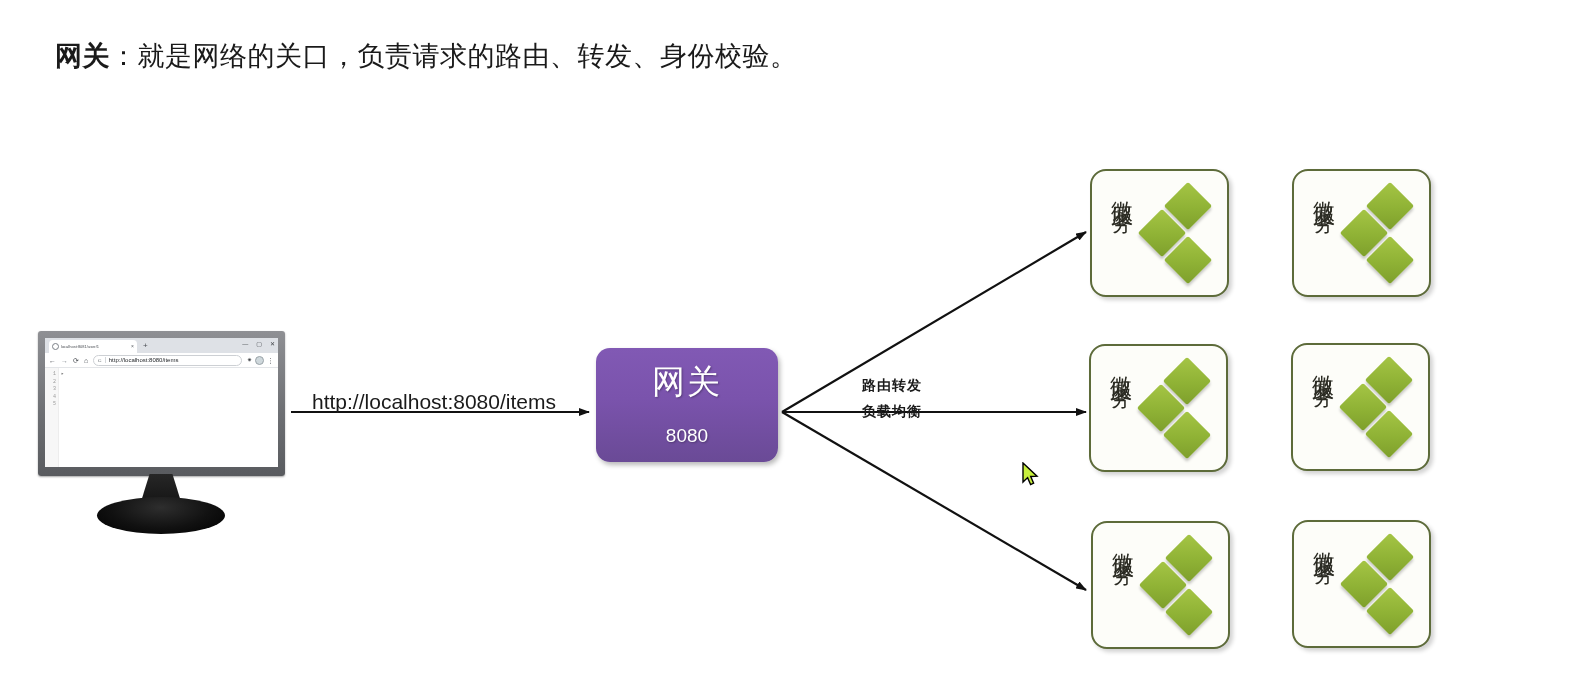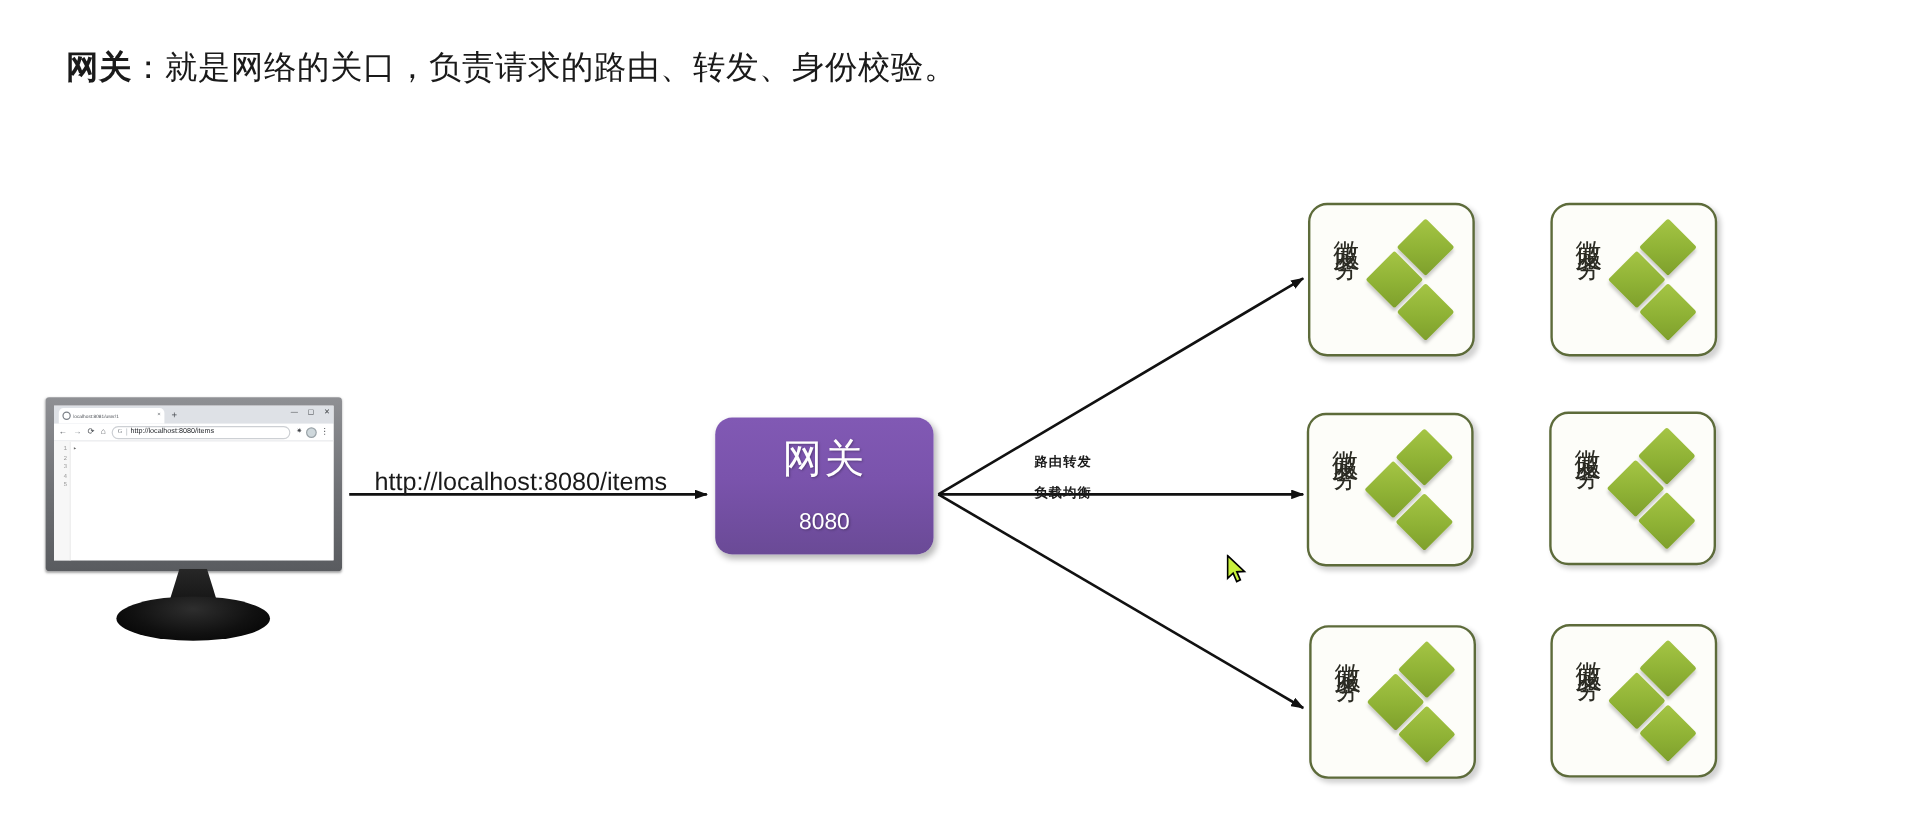--- a/index.html
+++ b/index.html
@@ -267,21 +267,21 @@
   #gateway-port {
     font-size: 19px;
     line-height: 1;
     margin-top: 28px;
     text-shadow: 1px 1px 2px rgba(0,0,0,0.3);
   }
 
   
   .fan-label {
     position: absolute;
-    font-size: 11px;
+    font-size: 14px;
     font-weight: bold;
     color: #1a1a1a;
     white-space: nowrap;
     letter-spacing: 1px;
   }
   #fan-label-route { left: 862px; top: 377px; }
   #fan-label-balance { left: 862px; top: 403px; }
 
   
   .ms-box {

